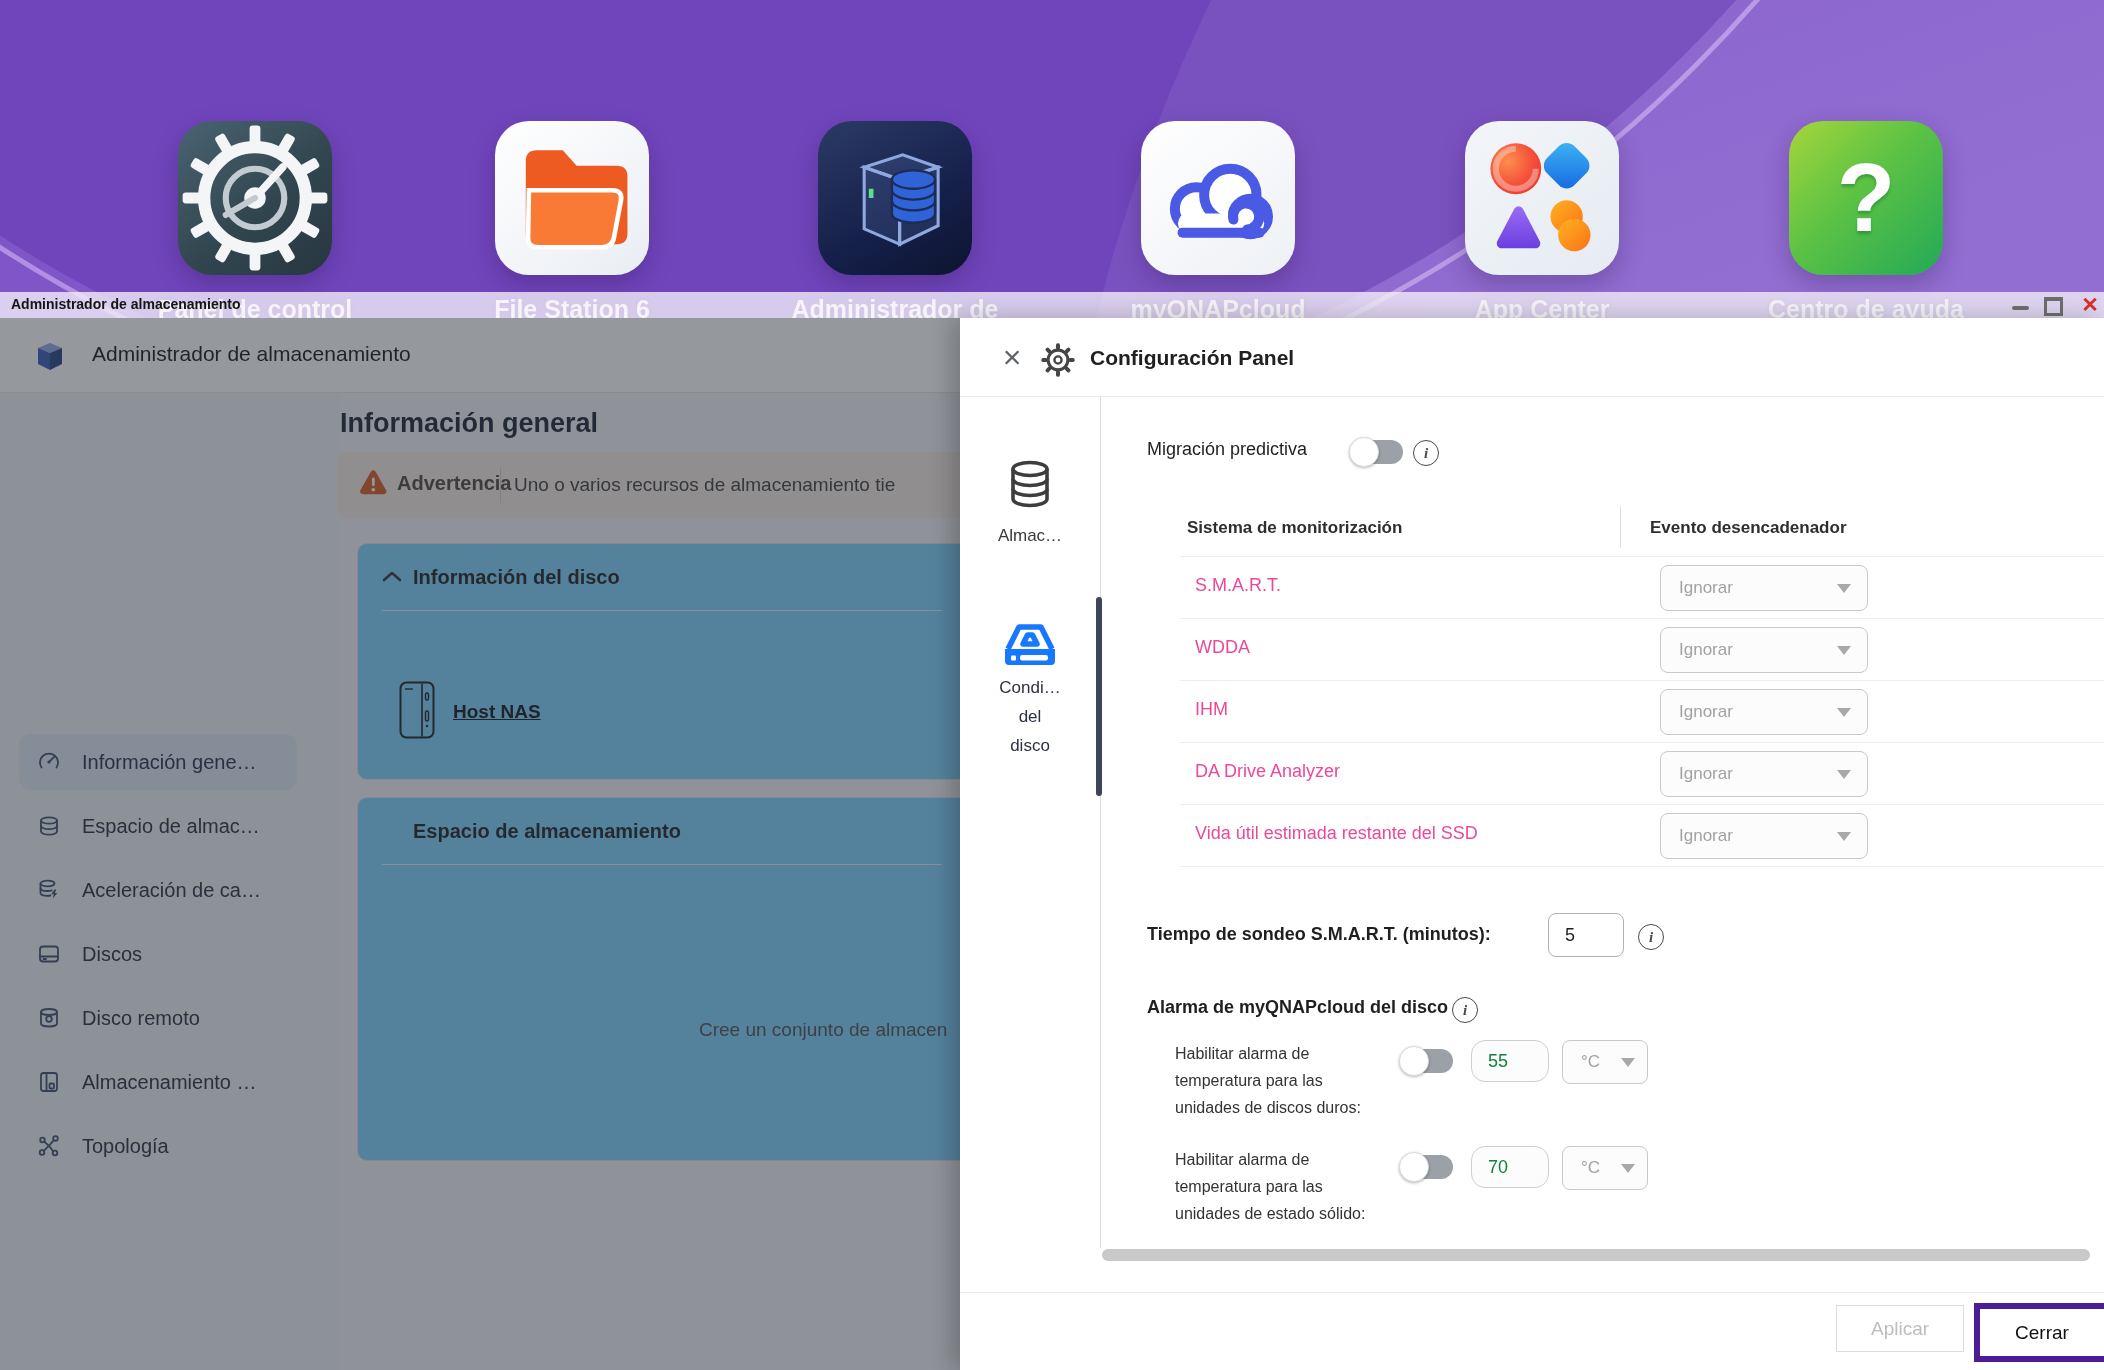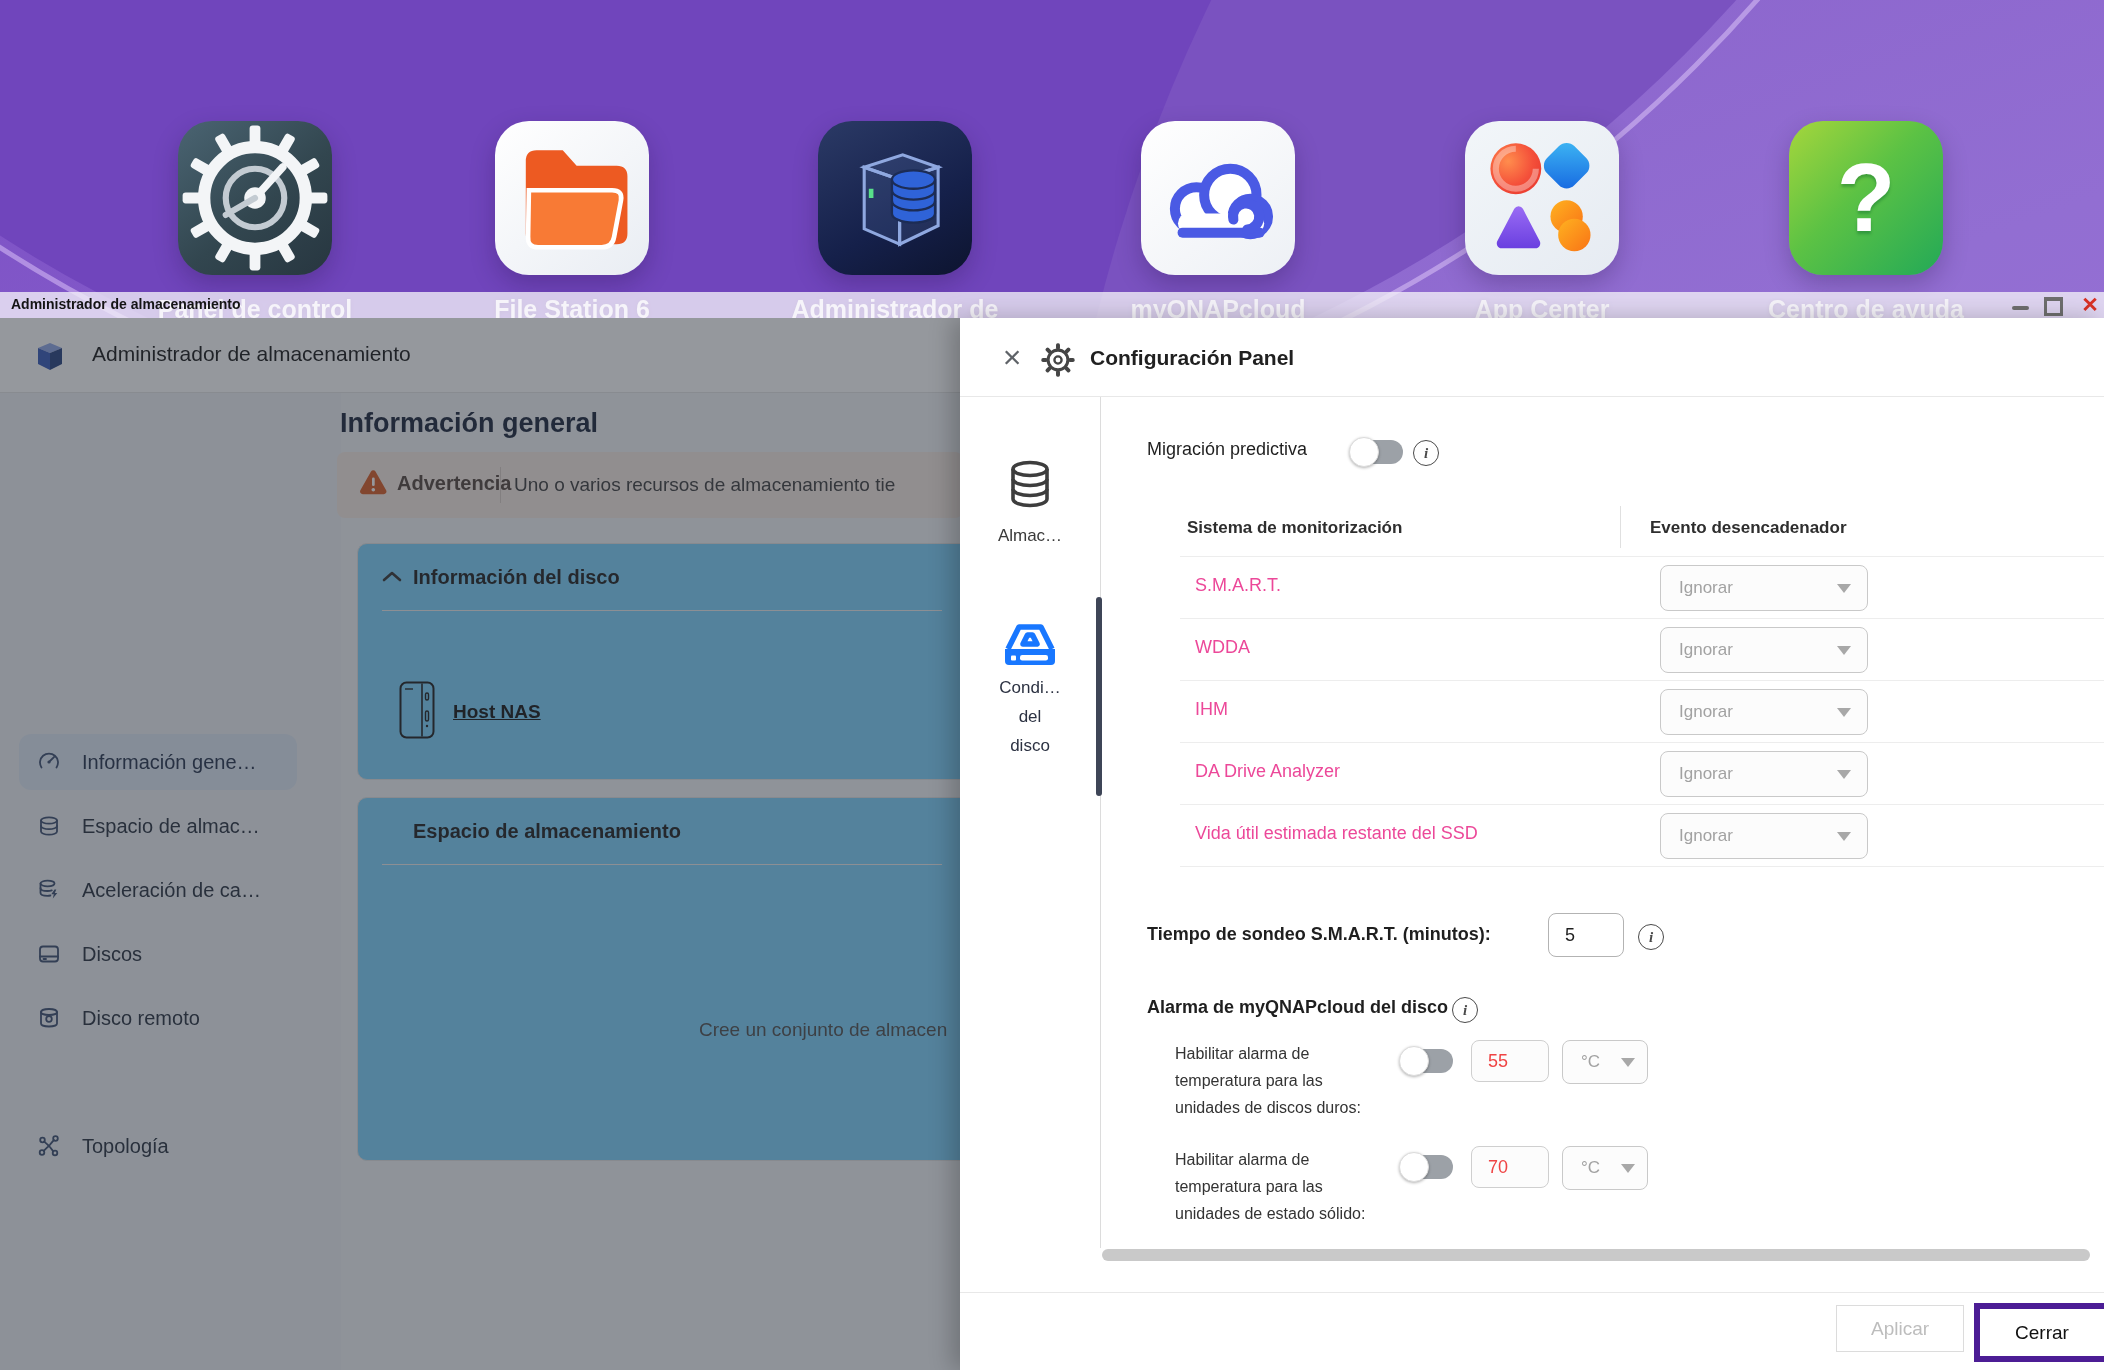--- a/index.html
+++ b/index.html
@@ -55,21 +55,21 @@
   .toggle .knob{position:absolute;left:0;top:0;width:28px;height:28px;border-radius:50%;background:#fff;border:1px solid #dcdcdc;box-shadow:0 1px 3px rgba(0,0,0,0.3);}
   .info{position:absolute;width:24px;height:24px;border:1.6px solid #4a4a4a;border-radius:50%;color:#4a4a4a;display:flex;align-items:center;justify-content:center;font-family:"Liberation Serif",serif;font-style:italic;font-size:15px;font-weight:700;}
   .th{position:absolute;font-size:17px;font-weight:700;color:#2e2e2e;white-space:nowrap;}
   .sep{position:absolute;left:220px;width:924px;height:1px;background:#ededed;}
   .colsep{position:absolute;left:660px;top:188px;width:1px;height:42px;background:#e0e0e0;}
   .mrow{position:absolute;left:235px;font-size:18px;color:#ec4899;white-space:nowrap;}
   .dropdown{position:absolute;border:1px solid #c9c9c9;border-radius:8px;background:#fcfcfc;}
   .dropdown .val{position:absolute;left:18px;top:50%;transform:translateY(-50%);font-size:17px;color:#a2a2a2;}
   .dropdown .caret{position:absolute;right:16px;top:50%;margin-top:-4px;width:0;height:0;border-left:7px solid transparent;border-right:7px solid transparent;border-top:9px solid #a8a8a8;}
   .tinput{position:absolute;border:1px solid #b3b3b3;border-radius:8px;background:#fff;font-size:18px;color:#1f1f1f;padding:0 0 0 16px;font-family:"Liberation Sans",sans-serif;box-sizing:border-box;}
-  .tinput:disabled{border-color:#cfcfcf;color:#ef4444;background:#fcfcfc;}
+  .tinput:disabled{border-color:#cfcfcf;color:#15803d;background:#fcfcfc;border-radius:14px;}
   .lbl3{position:absolute;font-size:16px;color:#333;line-height:27px;}
   .scrollbar{position:absolute;left:142px;top:931px;width:988px;height:12px;background:#c9c9c9;border-radius:6px;}
   .foot-div{position:absolute;left:0;top:974px;width:1144px;height:1px;background:#e8e8e8;}
   .btn{position:absolute;border-radius:0;background:#fff;display:flex;align-items:center;justify-content:center;font-size:19px;}
   .btn-apply{left:876px;top:987px;width:126px;height:45px;border:1px solid #dcdcdc;color:#bdbdbd;}
   .btn-close{left:1014px;top:985px;width:124px;height:47px;border:6px solid #4c1d95;color:#111;font-weight:500;}
   .chev{position:absolute;left:24px;top:25px;width:20px;height:14px;}
 </style>
 </head>
 <body>
@@ -231,20 +231,28 @@
         <span class="sb-label">Discos</span>
       </div>
       <div class="sb-item" style="top:597px;">
         <span class="sb-ico"><svg viewBox="0 0 26 26" fill="none" stroke="#3a4c6e" stroke-width="1.8" stroke-linecap="round">
               <ellipse cx="13" cy="7" rx="8" ry="3"></ellipse>
               <path d="M5 7 v11.5 c0 1.7 3.6 3 8 3 s8-1.3 8-3 V7"></path>
               <circle cx="13" cy="14" r="2.8"></circle>
             </svg></span>
         <span class="sb-label">Disco remoto</span>
       </div>
+      <div class="sb-item" style="top:661px;">
+        <span class="sb-ico"><svg viewBox="0 0 26 26" fill="none" stroke="#3a4c6e" stroke-width="1.8" stroke-linecap="round">
+              <rect x="5" y="4" width="16" height="18" rx="2.5"></rect>
+              <line x1="10.5" y1="4" x2="10.5" y2="22"></line>
+              <rect x="13.5" y="14.5" width="4.5" height="5" rx="1"></rect>
+            </svg></span>
+        <span class="sb-label">Almacenamiento …</span>
+      </div>
       <div class="sb-item" style="top:725px;">
         <span class="sb-ico"><svg viewBox="0 0 26 26" fill="none" stroke="#3a4c6e" stroke-width="1.8" stroke-linecap="round">
               <circle cx="6.5" cy="7" r="2.3"></circle>
               <circle cx="19.5" cy="5.5" r="2.3"></circle>
               <circle cx="19" cy="20" r="2.3"></circle>
               <circle cx="6" cy="19.5" r="2.3"></circle>
               <circle cx="12.8" cy="12.8" r="1.6" fill="#3a4c6e" stroke="none"></circle>
               <line x1="8.2" y1="8.6" x2="11.6" y2="11.6"></line>
               <line x1="17.8" y1="7.2" x2="14.2" y2="11.4"></line>
               <line x1="17.3" y1="18.4" x2="14.1" y2="14.2"></line>

